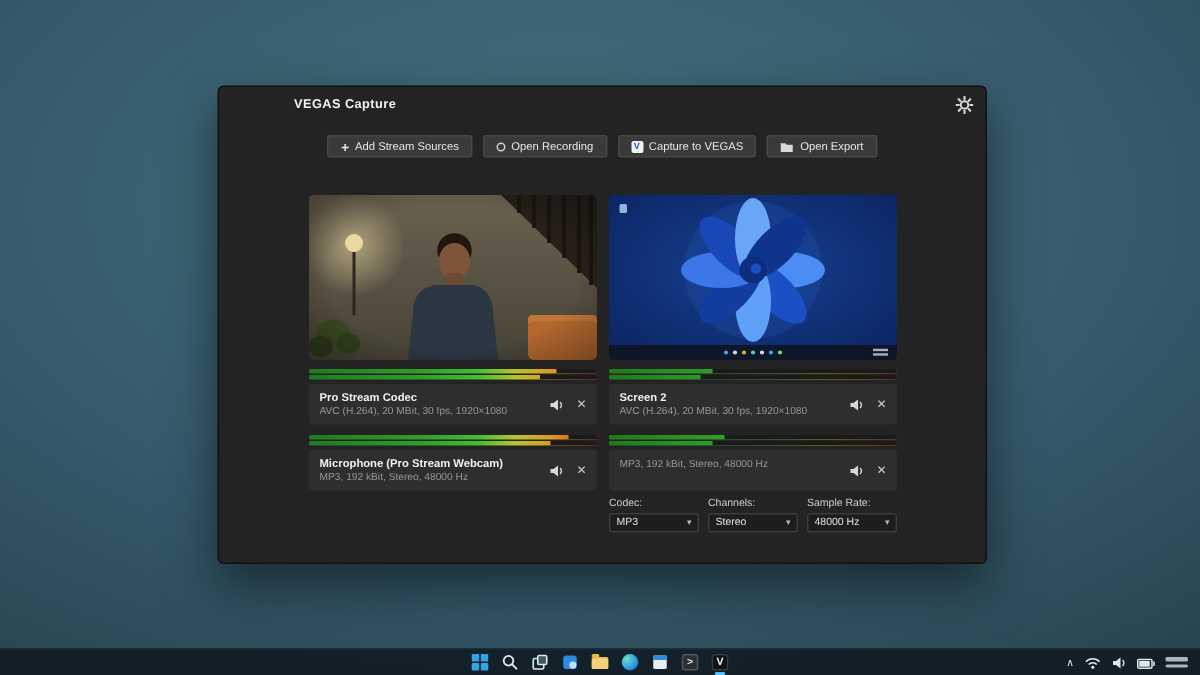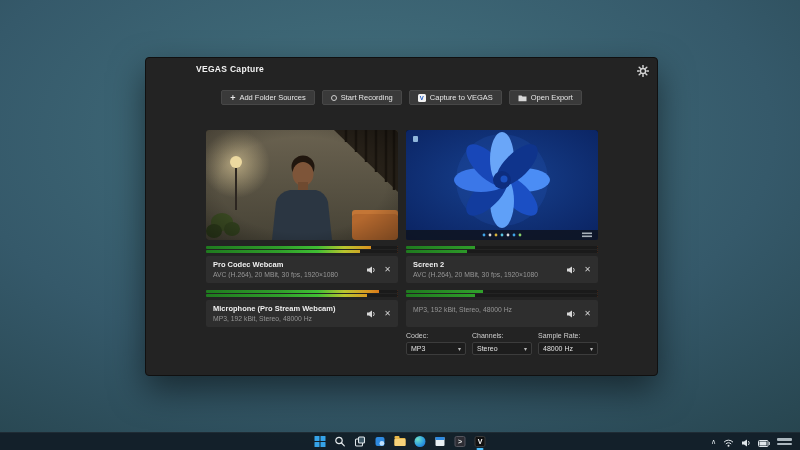--- a/index.html
+++ b/index.html
@@ -105,27 +105,27 @@
             <line x1="2.74" y1="7.26" x2="1.8" y2="8.2"></line>
               <line x1="7.26" y1="2.74" x2="8.2" y2="1.8"></line>
           </g>
         </svg>
       </span>
     </div>
 
     <div class="toolbar">
       <div class="btn">
         <span class="ic plus-glyph">+</span>
-        <span>Add Folder Sources</span>
+        <span>Add Stream Sources</span>
       </div>
       <div class="btn">
         <span class="ic">
             <span class="rec-dot"></span>
           </span>
-        <span>Start Recording</span>
+        <span>Open Recording</span>
       </div>
       <div class="btn">
         <span class="ic vlogo">V</span>
         <span>Capture to VEGAS</span>
       </div>
       <div class="btn">
         <span class="ic">
           <svg width="9" height="8" viewBox="0 0 9 8">
               <path d="M0.5,1.5 h3 l1,1 h4 v4.8 h-8 z" fill="#d8d8d8"></path>
             </svg>
@@ -182,21 +182,21 @@
         <div class="meterblock">
           <div class="meter">
               <div class="mask" style="width: 14%;"></div>
             </div>
           <div class="meter">
               <div class="mask" style="width: 20%;"></div>
             </div>
         </div>
 
         <div class="card">
-          <div class="name">Pro Codec Webcam</div>
+          <div class="name">Pro Stream Codec</div>
           <div class="details">AVC (H.264), 20 MBit, 30 fps, 1920×1080</div>
           <div class="actions">
             <span class="spk">
               <svg width="10" height="8" viewBox="0 0 10 8">
                 <path d="M1,2.6 h2 L6,0.4 v7.2 L3,5.4 h-2 z" fill="#d8d8d8"></path>
                 <path d="M7.4,2 a3,3 0 0 1 0,4" fill="none" stroke="#d8d8d8" stroke-width="0.9"></path>
               </svg>
             </span>
             <span class="close-x">✕</span>
           </div>

